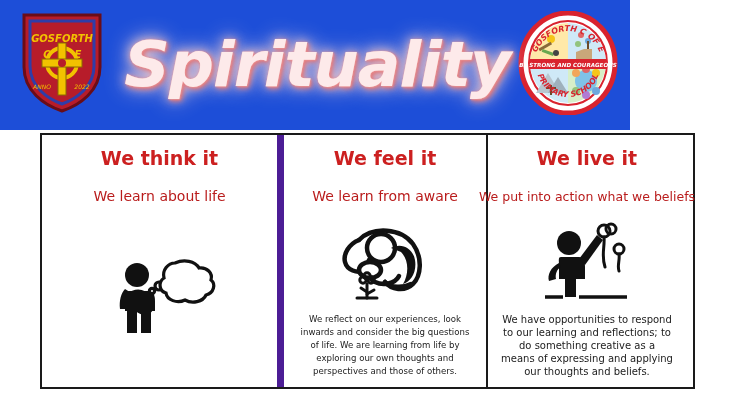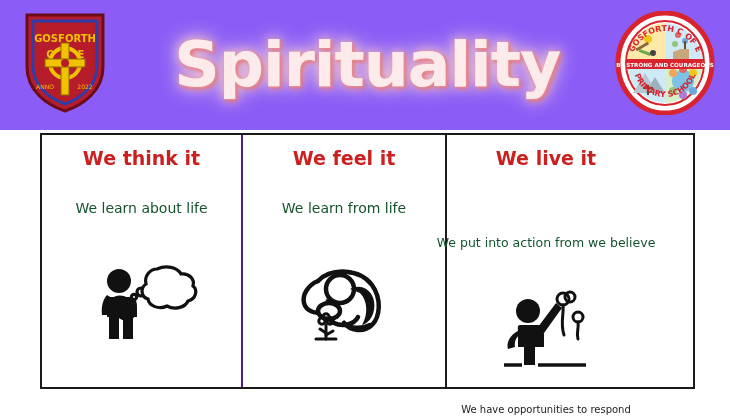--- a/index.html
+++ b/index.html
@@ -13,26 +13,27 @@
     overflow: hidden;
     font-family: "Liberation Sans", sans-serif;
     position: relative;
   }
 
   
   #header {
     position: absolute;
     left: 0;
     top: 0;
-    width: 730px;
+    width: 630px;
     height: 130px;
     display: flex;
     align-items: center;
     justify-content: space-between;
-    background: #8b5cf6;
+    background: #1d4ed8;
+    font-style: italic;
   }
 
   .logo-slot {
     width: 130px;
     display: flex;
     align-items: center;
     justify-content: center;
   }
 
   #title-slot {
@@ -76,44 +77,44 @@
 
   .panel {
     box-sizing: border-box;
     position: relative;
     display: flex;
     flex-direction: column;
     align-items: center;
     padding: 6px 7px 5px 7px;
     background: #ffffff;
   }
-  .panel.p1 { width: 201px; border-right: 2px solid #4c1d95; }
+  .panel.p1 { width: 242px; border-right: 7px solid #4c1d95; }
   .panel.p2 { width: 204px; border-right: 2px solid #1a1a1a; }
-  .panel.p3 { width: 198px; gap: 34px; }
+  .panel.p3 { width: 198px; }
 
   .panel-heading {
     font-family: "DejaVu Sans", sans-serif;
     font-weight: bold;
     font-size: 19px;
     line-height: 22px;
     color: #cc2020;
     text-align: center;
     margin-top: 6px;
     letter-spacing: 0px;
     white-space: nowrap;
   }
 
   .panel-sub {
     font-family: "DejaVu Sans", sans-serif;
     font-weight: normal;
     font-size: 14px;
     line-height: 17px;
-    color: #14532d;
+    color: #b91c1c;
     text-align: center;
-    margin-top: 31px;
+    margin-top: 19px;
     white-space: nowrap;
   }
   .panel.p3 .panel-sub { font-size: 12.5px; }
 
   .panel-icon {
     flex: 1;
     display: flex;
     align-items: center;
     justify-content: center;
     width: 100%;
@@ -234,21 +235,21 @@
                      C78 49 68 45 67 38 C60 36 59 27 65 23
                      C63 15 69 8 76 8 Z"></path>
           </g>
         </svg>
       </span>
     </div>
   </div>
 
   <div class="panel p2">
     <div class="panel-heading">We feel it</div>
-    <div class="panel-sub">We learn from life</div>
+    <div class="panel-sub">We learn from aware</div>
     <div class="panel-icon">
       <span>
         <svg width="112" height="84" viewBox="0 0 112 84" aria-hidden="true">
           <g fill="none" stroke="#111111" stroke-width="4.5" stroke-linejoin="round" stroke-linecap="round">
             <path d="M30 22 C44 8 72 10 84 26 C94 40 92 58 84 66
                      C76 74 62 72 56 64"></path>
             <path d="M30 22 C20 26 14 36 16 44 C18 52 28 56 36 52"></path>
             <circle cx="52" cy="30" r="14" fill="#ffffff"></circle>
             <path d="M40 42 C36 50 38 60 46 64 C54 68 66 66 70 58"></path>
             <ellipse cx="41" cy="52" rx="11" ry="8" fill="#ffffff"></ellipse>
@@ -263,25 +264,26 @@
             <circle cx="34" cy="62" r="3.2"></circle>
             <circle cx="42" cy="62" r="3.2"></circle>
             <circle cx="38" cy="58" r="3.2"></circle>
             <path d="M38 74 L32 70"></path>
             <path d="M38 76 L45 72"></path>
             <path d="M28 80 L48 80"></path>
           </g>
         </svg>
       </span>
     </div>
+    <div class="panel-body">We reflect on our experiences, look inwards and consider the big questions of life. We are learning from life by exploring our own thoughts and perspectives and those of others.</div>
   </div>
 
   <div class="panel p3">
     <div class="panel-heading">We live it</div>
-    <div class="panel-sub">We put into action from we believe</div>
+    <div class="panel-sub">We put into action what we beliefs</div>
     <div class="panel-icon">
       <span>
         <svg width="112" height="82" viewBox="0 0 112 82" aria-hidden="true">
           <g fill="#111111">
             <circle cx="38" cy="24" r="12"></circle>
             <path d="M30 38 L48 38 C52 38 54 42 54 48 L54 60 L28 60 L28 46 C28 41 27 38 30 38 Z"></path>
             <rect x="34" y="60" width="11" height="18"></rect>
             <path d="M48 40 L66 16 L72 21 L54 46 Z"></path>
             <path d="M28 44 C20 48 16 56 18 62 L25 60 C24 55 26 50 30 48 Z"></path>
           </g>

